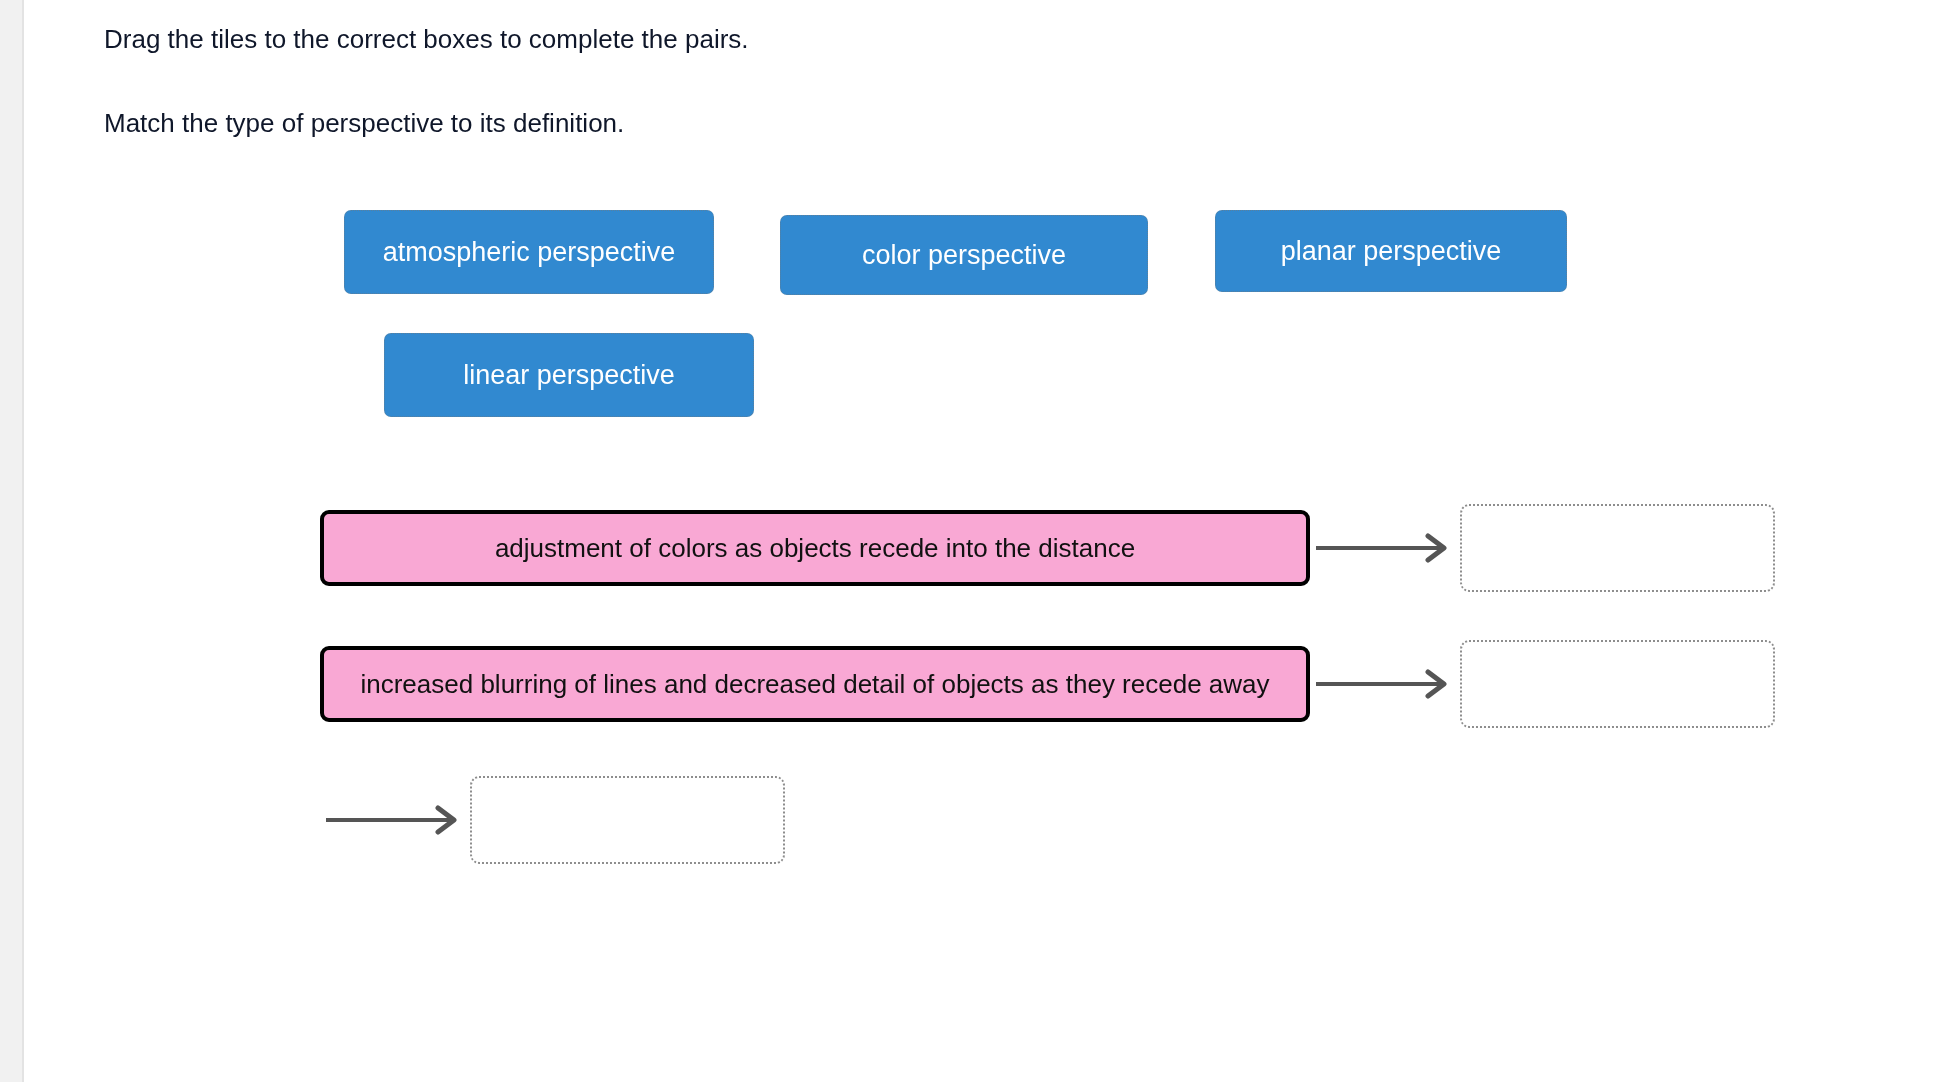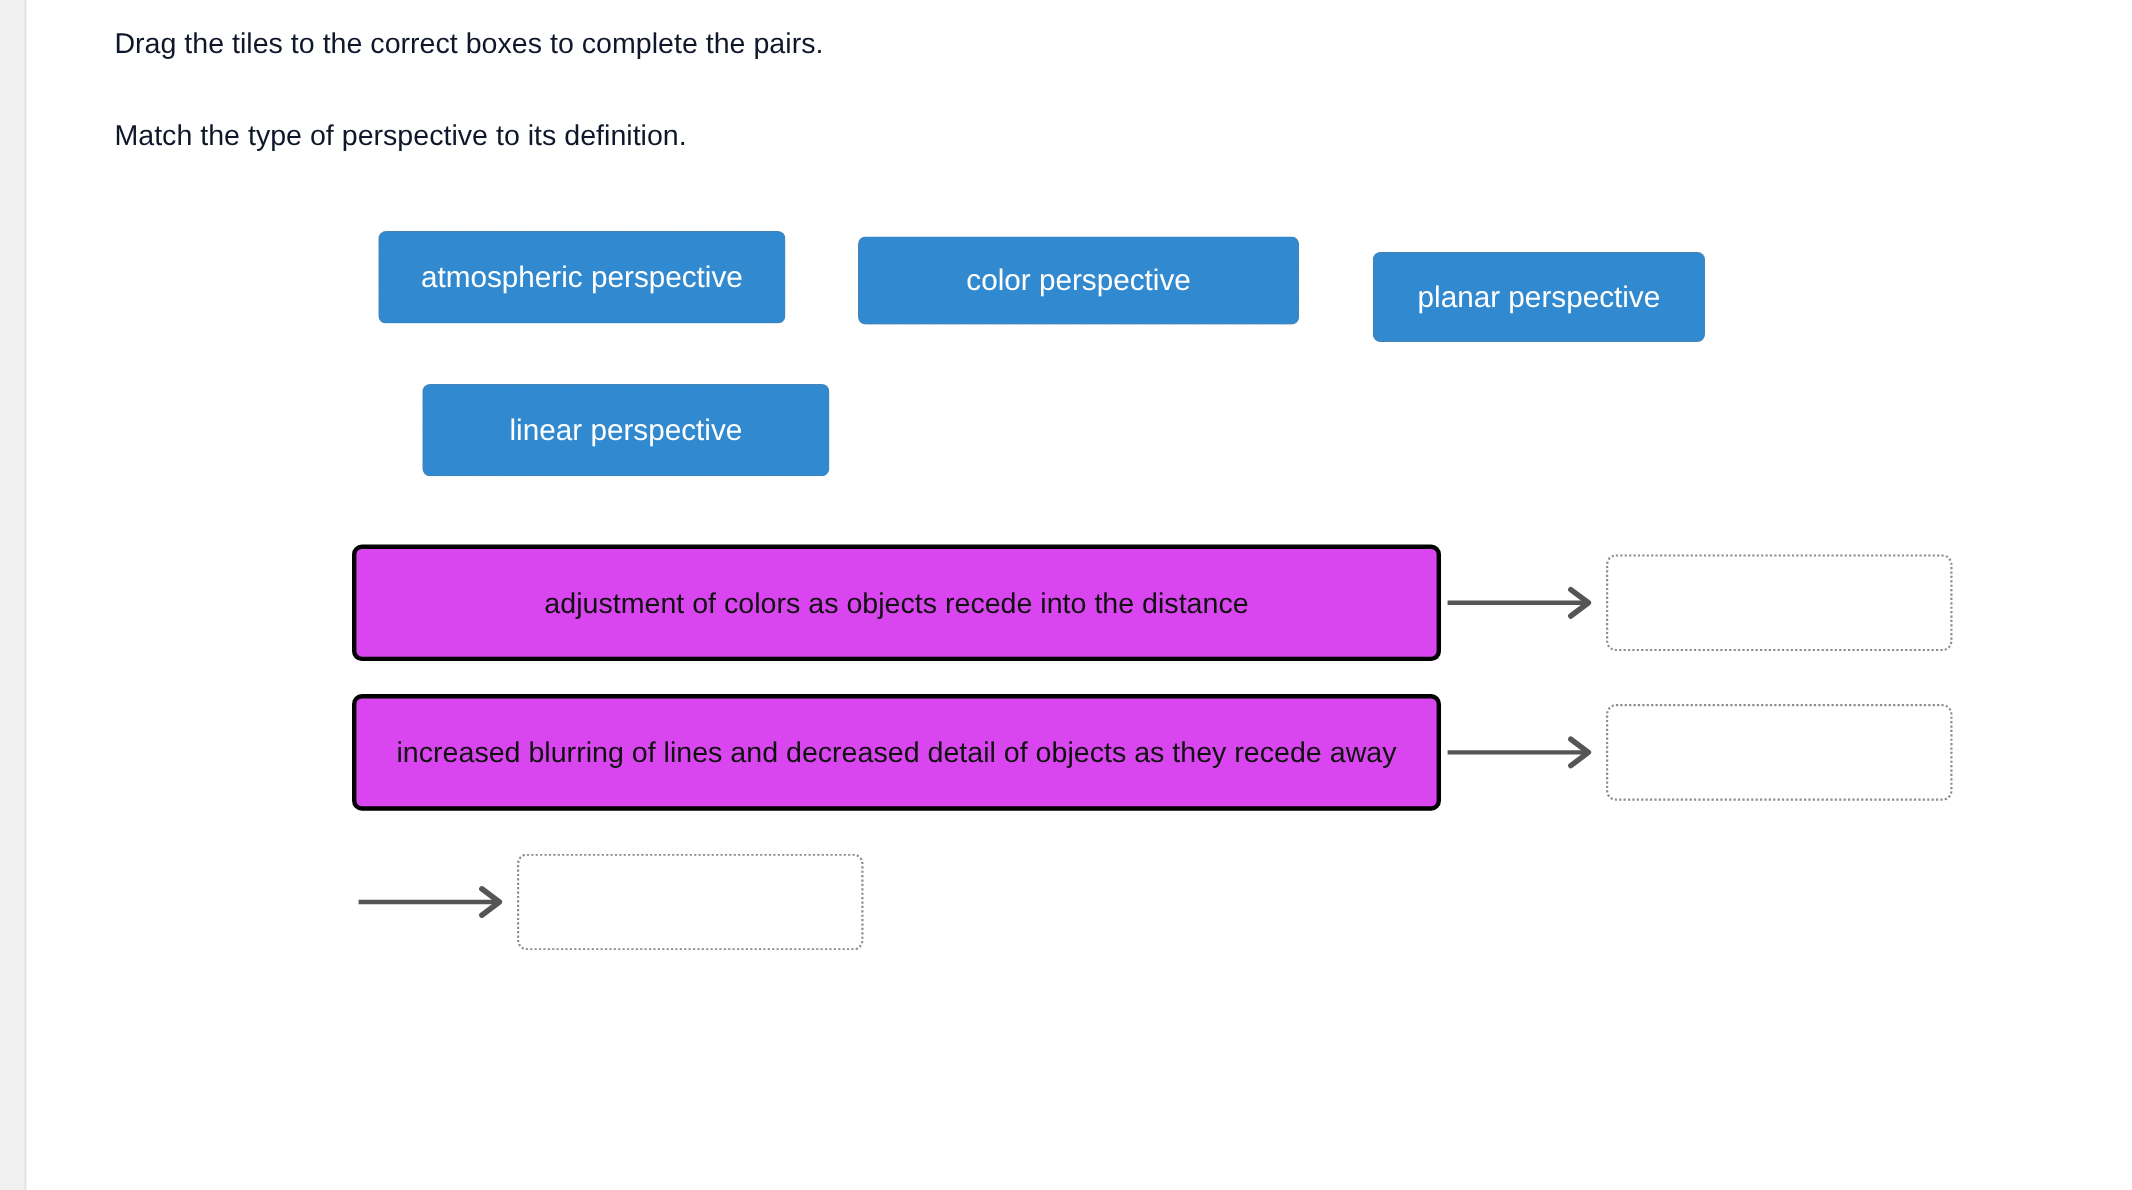--- a/index.html
+++ b/index.html
@@ -70,45 +70,45 @@
     line-height: 32px;
     text-align: center;
     display: flex;
     align-items: center;
     justify-content: center;
     padding: 0 14px;
     cursor: move;
     user-select: none;
   }
   .tile.t-atmospheric { width: 370px; height: 84px; }
-  .tile.t-color       { width: 401px; height: 80px; margin-left: 66px; margin-top: 5px; }
-  .tile.t-planar      { width: 302px; height: 82px; margin-left: 67px; margin-top: 19px; }
+  .tile.t-color       { width: 368px; height: 80px; margin-left: 66px; margin-top: 5px; }
+  .tile.t-planar      { width: 352px; height: 82px; margin-left: 67px; margin-top: 0; }
   .tile.t-linear      { width: 370px; height: 84px; }
 
   
   .match-area {
     position: absolute;
     left: 320px;
     top: 495px;
     width: 1460px;
   }
   .match-row {
     position: relative;
     display: flex;
     align-items: center;
     height: 106px;
     margin-bottom: 30px;
   }
 
   .definition {
     width: 990px;
-    height: 106px;
+    height: 76px;
     border: 4px solid #000000;
     border-radius: 9px;
-    background: #d946ef;
+    background: #f9a8d4;
     display: flex;
     align-items: center;
     justify-content: center;
     text-align: center;
     padding: 0 14px;
     font-size: 26px;
     line-height: 38px;
     color: #111111;
   }
 

